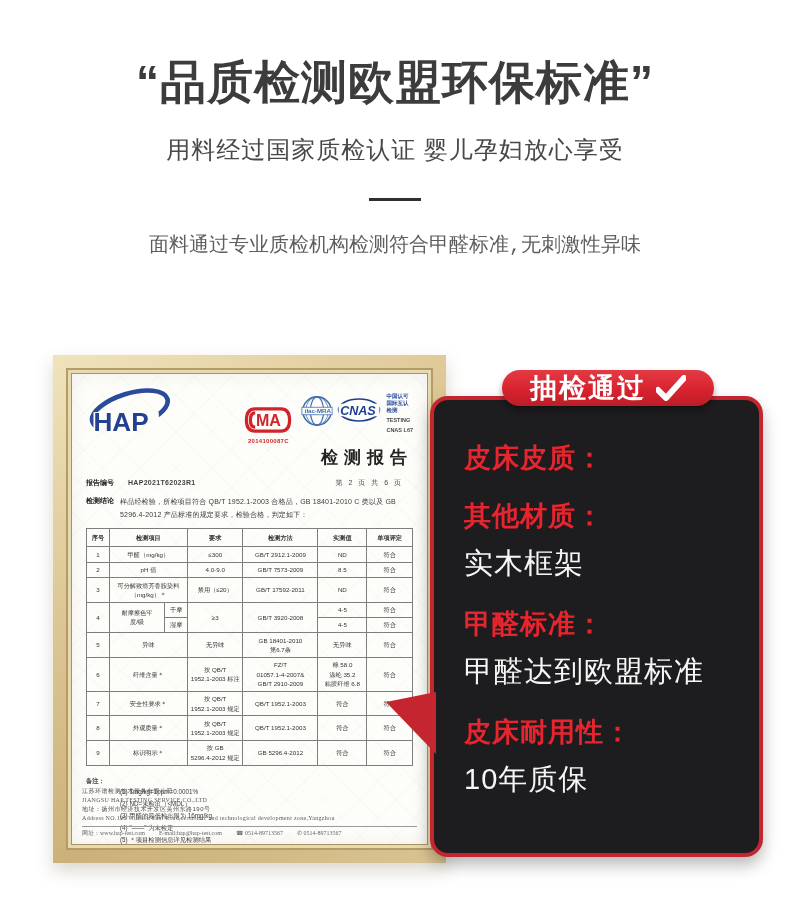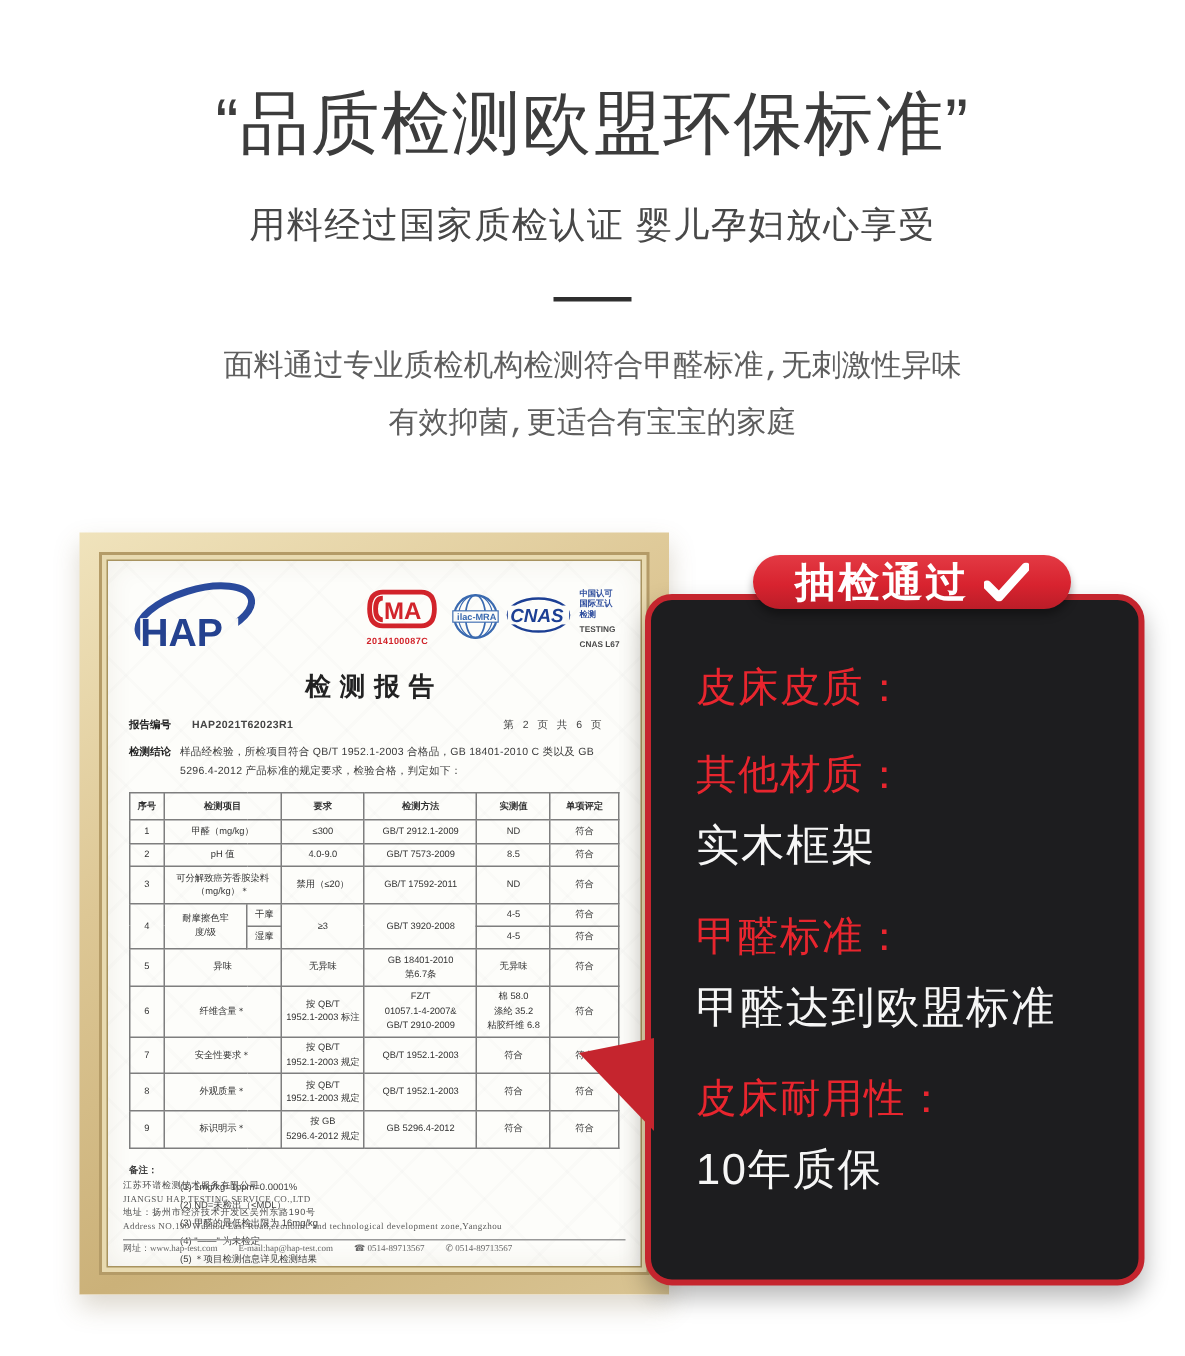--- a/index.html
+++ b/index.html
@@ -1,48 +1,48 @@
 <!DOCTYPE html>
 <html><head>
 <meta charset="utf-8">
 <style>
   html,body{margin:0;padding:0;background:#ffffff;}
   body{font-family:"Liberation Sans","DejaVu Sans",sans-serif;}
   #canvas{position:relative;width:790px;height:904px;background:#ffffff;overflow:hidden;margin:0 auto;}
 
   
   .hero{position:absolute;top:0;left:0;width:790px;text-align:center;}
-  .hero-title{margin-top:52px;font-size:46px;font-weight:400;color:#3c3c3c;letter-spacing:1px;}
+  .hero-title{margin-top:52px;font-size:46px;font-weight:700;color:#3c3c3c;letter-spacing:1px;}
   .hero-sub{margin-top:20px;font-size:24px;font-weight:500;color:#484848;letter-spacing:1px;}
   .hero-divider{width:52px;height:3px;background:#2f2f2f;margin:32px auto 0;}
   .hero-desc{margin-top:26px;font-size:20px;line-height:38px;color:#5e5e5e;font-family:Liberation Mono, monospace;}
 
   
   .frame{position:absolute;left:53px;top:355px;width:393px;height:508px;box-sizing:border-box;
          padding:19px;background:linear-gradient(150deg,#f0e3bc 0%,#ddc795 35%,#cbb179 70%,#d9c493 100%);
          box-shadow:0 8px 16px rgba(120,100,60,.25);}
   .paper{position:relative;width:100%;height:100%;box-sizing:border-box;background:#fdfdfa;
          padding:12px 14px 6px;overflow:hidden;
          box-shadow:0 0 0 1px #a8935f,0 0 0 4px #e8dab0,0 0 0 6px #b49b67,inset 0 0 18px rgba(90,70,30,.08);}
   .paper-wm{position:absolute;inset:0;pointer-events:none;opacity:.5;
          background:repeating-linear-gradient(45deg,rgba(120,120,130,.05) 0 2px,transparent 2px 26px),
                     repeating-linear-gradient(-45deg,rgba(120,120,130,.05) 0 2px,transparent 2px 26px);}
 
   .logo-row{display:flex;align-items:flex-start;height:58px;}
   .hap-logo{width:84px;height:56px;flex:0 0 auto;}
   .logo-gap{flex:1;}
-  .cma-wrap{margin-top:6px;}
+  .cma-wrap{text-align:center;margin-top:20px;}
   .cma-num{font-size:6px;color:#d2232a;font-weight:700;letter-spacing:.3px;}
   .ilac-logo{width:34px;height:34px;margin:8px 3px 0 8px;}
   .cnas-logo{width:44px;height:30px;margin-top:9px;}
   .cnas-caption{margin:7px 0 0 5px;line-height:1.25;}
   .cnas-caption .cn{font-size:5.5px;color:#2a4a9c;font-weight:700;}
   .cnas-caption .en{font-size:5.5px;color:#4a4a4a;font-weight:700;margin-top:3px;}
 
-  .cert-title{text-align:center;font-size:17px;font-weight:700;color:#222;letter-spacing:6px;margin-top:2px;}
+  .cert-title{text-align:right;font-size:17px;font-weight:700;color:#222;letter-spacing:6px;margin-top:2px;}
   .meta-row{display:flex;align-items:baseline;margin-top:9px;font-size:7px;color:#333;}
   .meta-label{font-weight:700;color:#222;}
   .meta-val{margin-left:14px;font-weight:700;color:#444;letter-spacing:.3px;}
   .meta-page{margin-left:auto;margin-right:10px;color:#444;letter-spacing:2px;}
   .concl-row{display:flex;margin-top:8px;font-size:7px;color:#3a3a3a;}
   .concl-label{font-weight:700;color:#222;flex:0 0 34px;}
   .concl-text{flex:1;line-height:1.8;letter-spacing:.2px;}
 
   table.ct{width:100%;border-collapse:collapse;margin-top:7px;table-layout:fixed;}
   table.ct th,table.ct td{border:1px solid #7e7e7e;font-size:6.2px;color:#333;text-align:center;
@@ -70,35 +70,34 @@
        background:linear-gradient(180deg,#e33a44 0%,#d8232f 55%,#bb1d28 100%);
        display:flex;align-items:center;justify-content:center;gap:10px;z-index:3;
        box-shadow:0 4px 6px rgba(0,0,0,.35);}
   .pill-text{color:#fff;font-size:27px;font-weight:700;letter-spacing:2px;}
   .pill-check{width:30px;height:26px;}
   .callout-arrow{position:absolute;left:386px;top:692px;width:0;height:0;z-index:2;
        border-top:10px solid transparent;border-bottom:52px solid transparent;
        border-right:50px solid #c5252e;}
   .callout-content{position:absolute;left:464px;top:440px;width:290px;z-index:3;}
   .co-group{margin-bottom:22px;}
-  .co-label{color:#e8252e;font-size:27px;font-weight:400;letter-spacing:1px;}
+  .co-label{color:#e8252e;font-size:27px;font-weight:700;letter-spacing:1px;}
   .co-value{color:#f6f6f6;font-size:29px;font-weight:400;margin-top:10px;letter-spacing:1px;}
 </style>
 </head>
 <body>
 
 <div id="canvas">
 
   <div class="hero">
     <div class="hero-title">“品质检测欧盟环保标准”</div>
     <div class="hero-sub">用料经过国家质检认证 婴儿孕妇放心享受</div>
     <div class="hero-divider"></div>
     <div class="hero-desc">
       <div>面料通过专业质检机构检测符合甲醛标准,无刺激性异味</div>
-      <div>有效抑菌,更适合有宝宝的家庭</div>
     </div>
   </div>
 
   <div class="frame">
     <div class="paper">
       <div class="paper-wm"></div>
 
       <div class="logo-row">
         <svg class="hap-logo" viewBox="0 0 90 60">
           <ellipse cx="47" cy="26" rx="42" ry="18" fill="none" stroke="#2a4a9c" stroke-width="5" transform="rotate(-17 47 26)"></ellipse>

